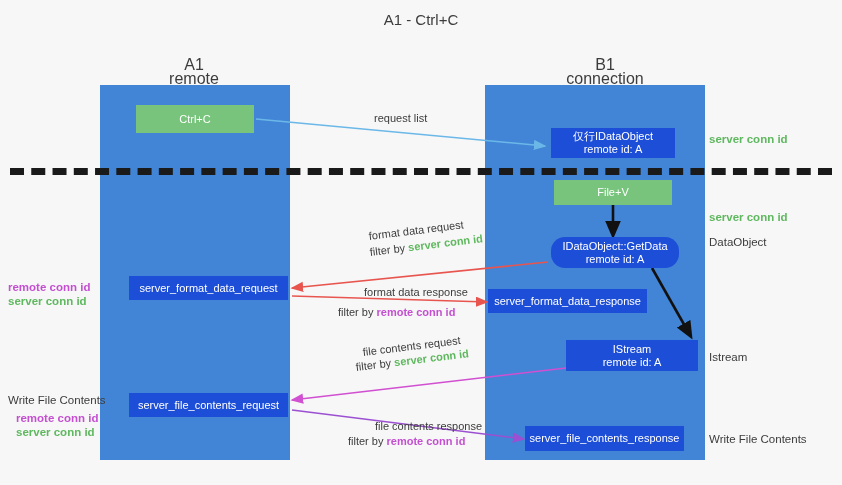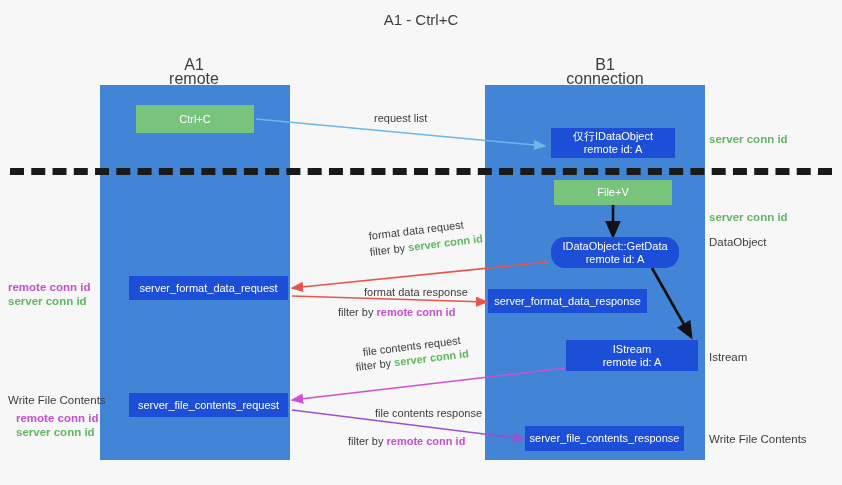--- a/index.html
+++ b/index.html
@@ -172,18 +172,18 @@
   <div class="edge-label" style="left:364px;top:285px;">format data response</div>
   <div class="edge-label" style="left:338px;top:305px;">
     <span>filter by </span><span class="conn-purple">remote conn id</span>
   </div>
 
   <div class="edge-label rot-n" style="left:362px;top:345px;">file contents request</div>
   <div class="edge-label rot-n" style="left:355px;top:360px;">
     <span>filter by </span><span class="conn-green">server conn id</span>
   </div>
 
-  <div class="edge-label" style="left:375px;top:406px;">file contents response</div>
+  <div class="edge-label" style="left:375px;top:419px;">file contents response</div>
   <div class="edge-label" style="left:348px;top:434px;">
     <span>filter by </span><span class="conn-purple">remote conn id</span>
   </div>
 
 </div>
 
 </body></html>

